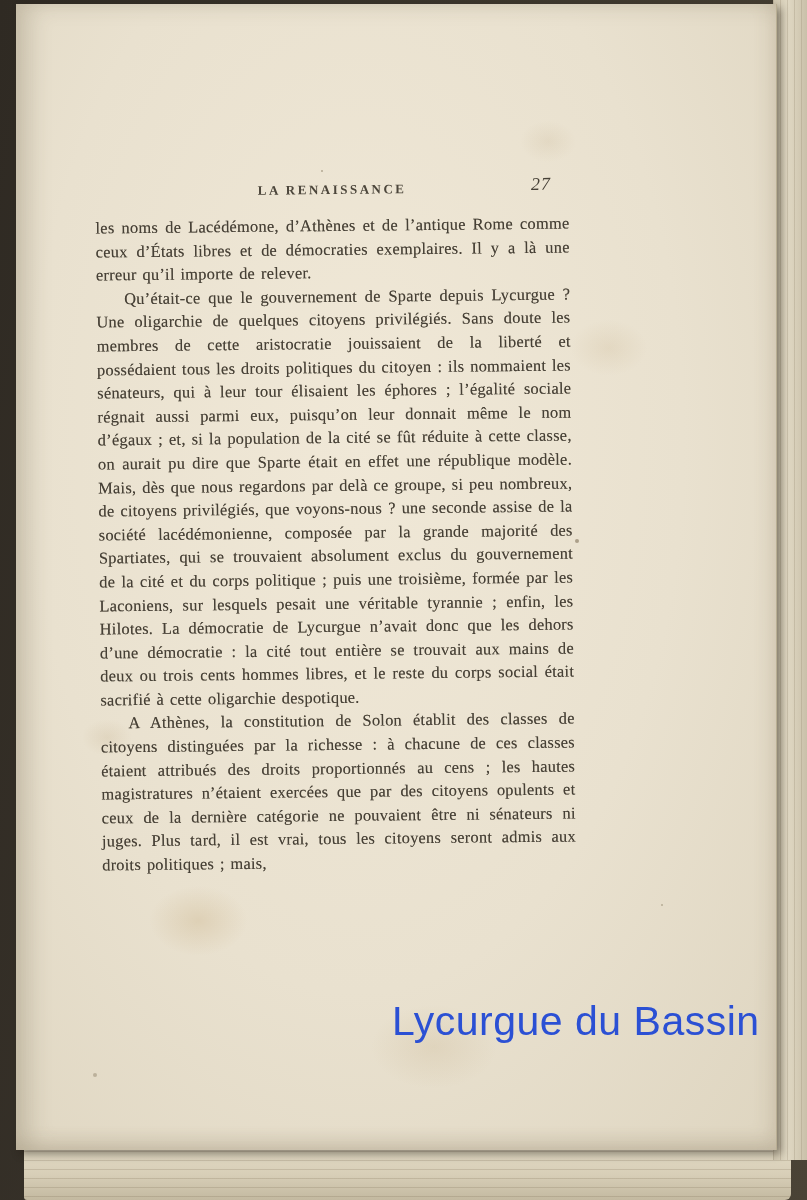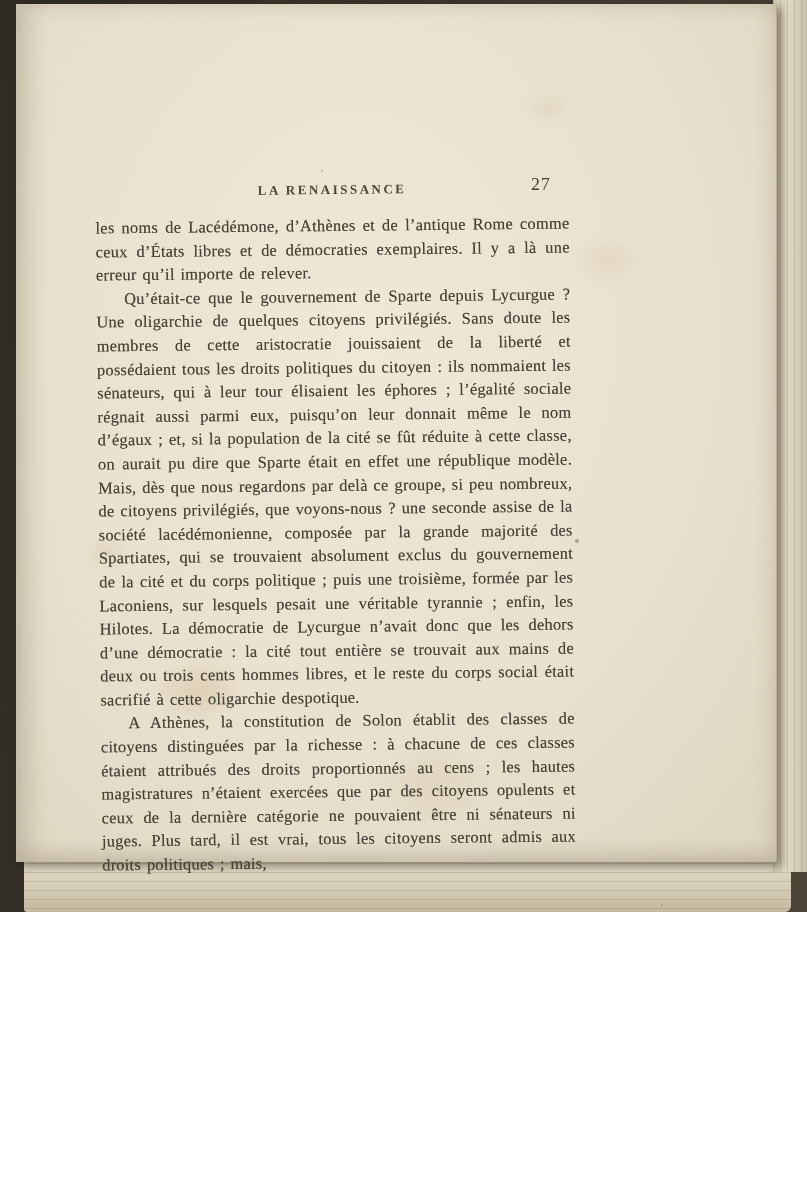--- a/index.html
+++ b/index.html
@@ -3,21 +3,21 @@
 <meta charset="utf-8">
 <style>
   html, body { margin: 0; padding: 0; }
   body {
     width: 807px; height: 1200px;
     font-family: "Liberation Serif", "DejaVu Serif", serif;
     overflow: hidden;
   }
   .photo {
     position: relative;
-    width: 807px; height: 912px;
+    width: 807px; height: 1200px;
     background: linear-gradient(100deg, #2f2a23 0%, #3b352c 45%, #4a4336 100%);
     overflow: hidden;
   }
   
   .underpages-bottom {
     position: absolute;
     left: 24px; right: 16px; bottom: 0; height: 58px;
     background:
       repeating-linear-gradient(to bottom,
         rgba(120,105,80,0.22) 0 1px, rgba(0,0,0,0) 1px 9px),
@@ -86,20 +86,21 @@
     letter-spacing: 2.5px;
     font-weight: bold;
     color: #4c463b;
   }
   .folio {
     position: absolute;
     right: 18px; top: -4px;
     font-size: 18px;
     letter-spacing: 1px;
     color: #464036;
+    font-style: italic;
   }
   .bodytext {
     font-size: 16.4px;
     line-height: 23.6px;
     text-align: justify;
     word-spacing: 1.5px;
     letter-spacing: 0.25px;
     text-shadow: 0 0 0.5px rgba(70,58,44,0.55);
   }
   .bodytext p { margin: 0; }

